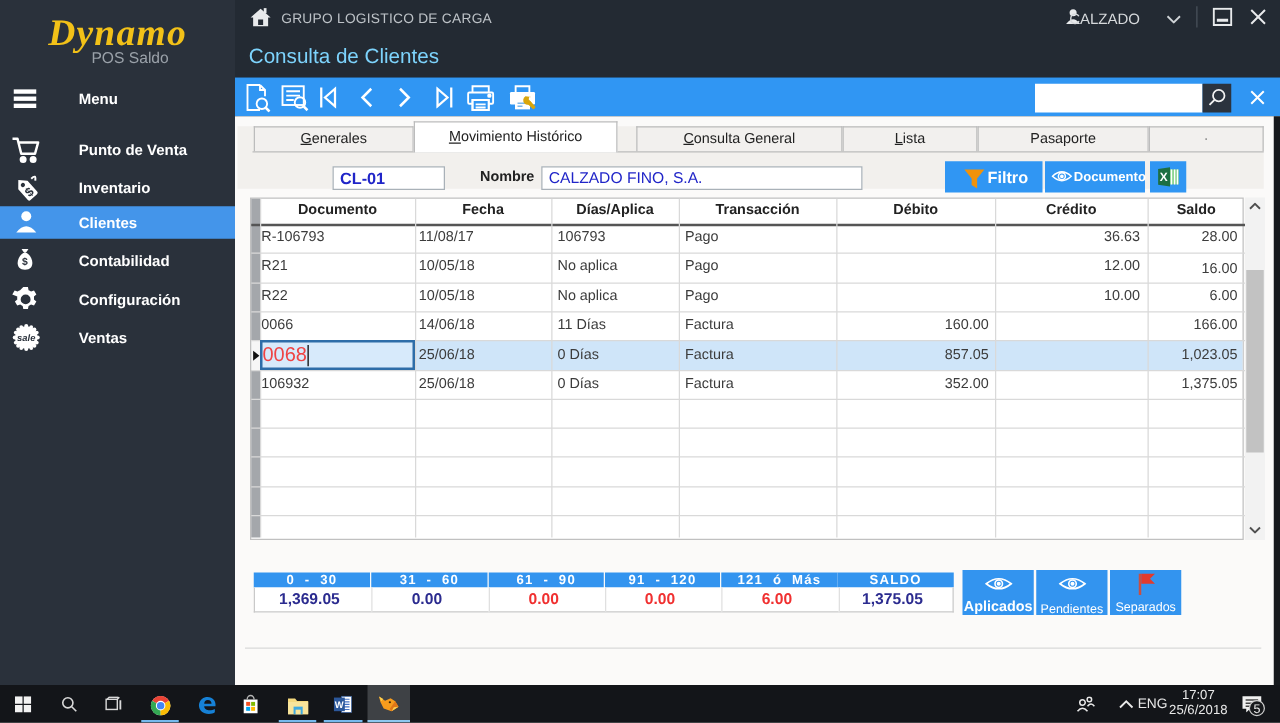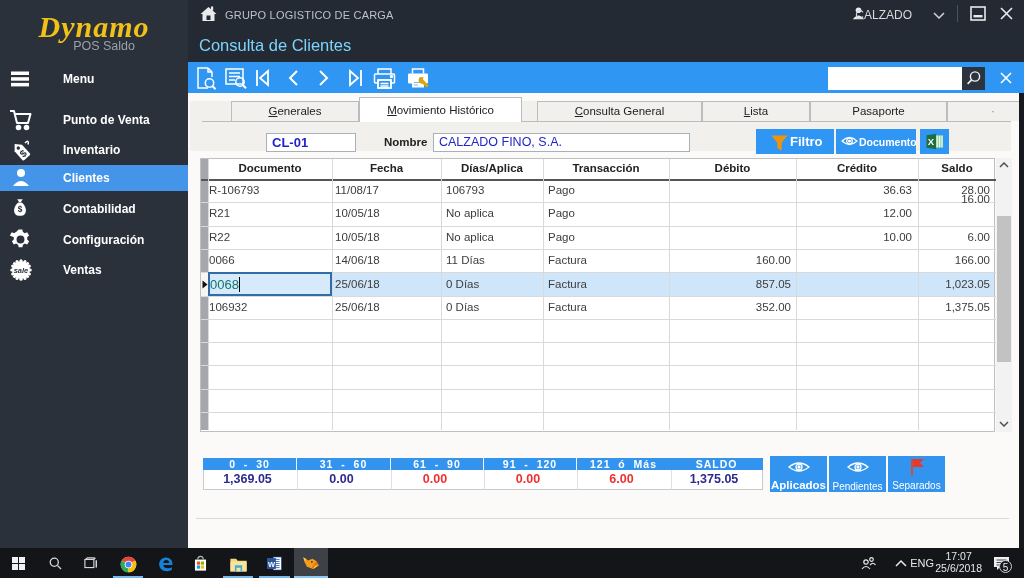--- a/index.html
+++ b/index.html
@@ -25,21 +25,21 @@
 
 #toolbar { left:188px; top:62px; width:836px; height:31px; background:#3096f3; }
 #searchbox { left:640px; top:5px; width:134px; height:23px; background:#fff; }
 #searchbtn { left:774px; top:5px; width:23px; height:23px; background:#2b333e; }
 
 
 #content { left:188px; top:93px; width:836px; height:455px; background:#fbfaf9; }
 #rightedge { left:1019px; top:93px; width:5px; height:455px; background:#16191d; }
 
 
-.tab { top:8px; height:20px; background:#f2f0ee; border:1px solid #bcbcbc; border-bottom:none; font-size:11.5px; color:#222; text-align:center; line-height:19px;margin-left:28px; }
+.tab { top:8px; height:20px; background:#f2f0ee; border:1px solid #bcbcbc; border-bottom:none; font-size:11.5px; color:#222; text-align:center; line-height:19px; }
 .ul { text-decoration:underline; }
 .tab.active { top:4px; height:25px; background:#fff; z-index:3; }
 #tabline { left:14px; top:28px; width:809px; height:1px; background:#bcbcbc; }
 .lbl { font-size:11.5px; font-weight:bold; color:#222; }
 .inp { position:absolute; background:#fff; border:1px solid #a9b1b8; font-size:13px; font-weight:bold; color:#2025c8; padding-left:5px; line-height:17px; }
 .bluebtn { position:absolute; background:#3096f3; color:#fff; }
 
 
 #grid { left:12px; top:65px; width:795px; height:274px; background:#fff; border:1px solid #c0c0c0; }
 .gl { position:absolute; background:#d9d9d9; }
@@ -238,38 +238,38 @@
       <div class="gcell" style="left:245px;top:20px;width:93px;">106793</div>
       <div class="gcell" style="left:347px;top:20px;width:117px;">Pago</div>
       <div class="gcell num" style="left:595px;top:20px;width:116px;">36.63</div>
       <div class="gcell num" style="left:717px;top:20px;width:72px;">28.00</div>
 
       <div class="gcell" style="left:8px;top:43px;width:115px;">R21</div>
       <div class="gcell" style="left:134px;top:43px;width:100px;">10/05/18</div>
       <div class="gcell" style="left:245px;top:43px;width:93px;">No aplica</div>
       <div class="gcell" style="left:347px;top:43px;width:117px;">Pago</div>
       <div class="gcell num" style="left:595px;top:43px;width:116px;">12.00</div>
-      <div class="gcell num" style="left:717px;top:29px;width:72px;">16.00</div>
+      <div class="gcell num" style="left:717px;top:45px;width:72px;">16.00</div>
 
       <div class="gcell" style="left:8px;top:67px;width:115px;">R22</div>
       <div class="gcell" style="left:134px;top:67px;width:100px;">10/05/18</div>
       <div class="gcell" style="left:245px;top:67px;width:93px;">No aplica</div>
       <div class="gcell" style="left:347px;top:67px;width:117px;">Pago</div>
       <div class="gcell num" style="left:595px;top:67px;width:116px;">10.00</div>
       <div class="gcell num" style="left:717px;top:67px;width:72px;">6.00</div>
 
       <div class="gcell" style="left:8px;top:90px;width:115px;">0066</div>
       <div class="gcell" style="left:134px;top:90px;width:100px;">14/06/18</div>
       <div class="gcell" style="left:245px;top:90px;width:93px;">11 Días</div>
       <div class="gcell" style="left:347px;top:90px;width:117px;">Factura</div>
       <div class="gcell num" style="left:468px;top:90px;width:122px;">160.00</div>
       <div class="gcell num" style="left:717px;top:90px;width:72px;">166.00</div>
 
       <div class="abs" style="left:7px;top:113px;width:124px;height:24px;border:2px solid #2e6da8;background:#d7eafb;"></div>
-      <div class="gcell" style="left:9px;top:114px;width:112px;color:#0f766e;font-size:13px;">0068<span style="border-left:1px solid #000;"></span></div>
+      <div class="gcell" style="left:9px;top:114px;width:112px;color:#ef4444;font-size:16px;">0068<span style="border-left:1px solid #000;"></span></div>
       <div class="gcell" style="left:134px;top:114px;width:100px;">25/06/18</div>
       <div class="gcell" style="left:245px;top:114px;width:93px;">0 Días</div>
       <div class="gcell" style="left:347px;top:114px;width:117px;">Factura</div>
       <div class="gcell num" style="left:468px;top:114px;width:122px;">857.05</div>
       <div class="gcell num" style="left:717px;top:114px;width:72px;">1,023.05</div>
 
       <div class="gcell" style="left:8px;top:137px;width:115px;">106932</div>
       <div class="gcell" style="left:134px;top:137px;width:100px;">25/06/18</div>
       <div class="gcell" style="left:245px;top:137px;width:93px;">0 Días</div>
       <div class="gcell" style="left:347px;top:137px;width:117px;">Factura</div>

